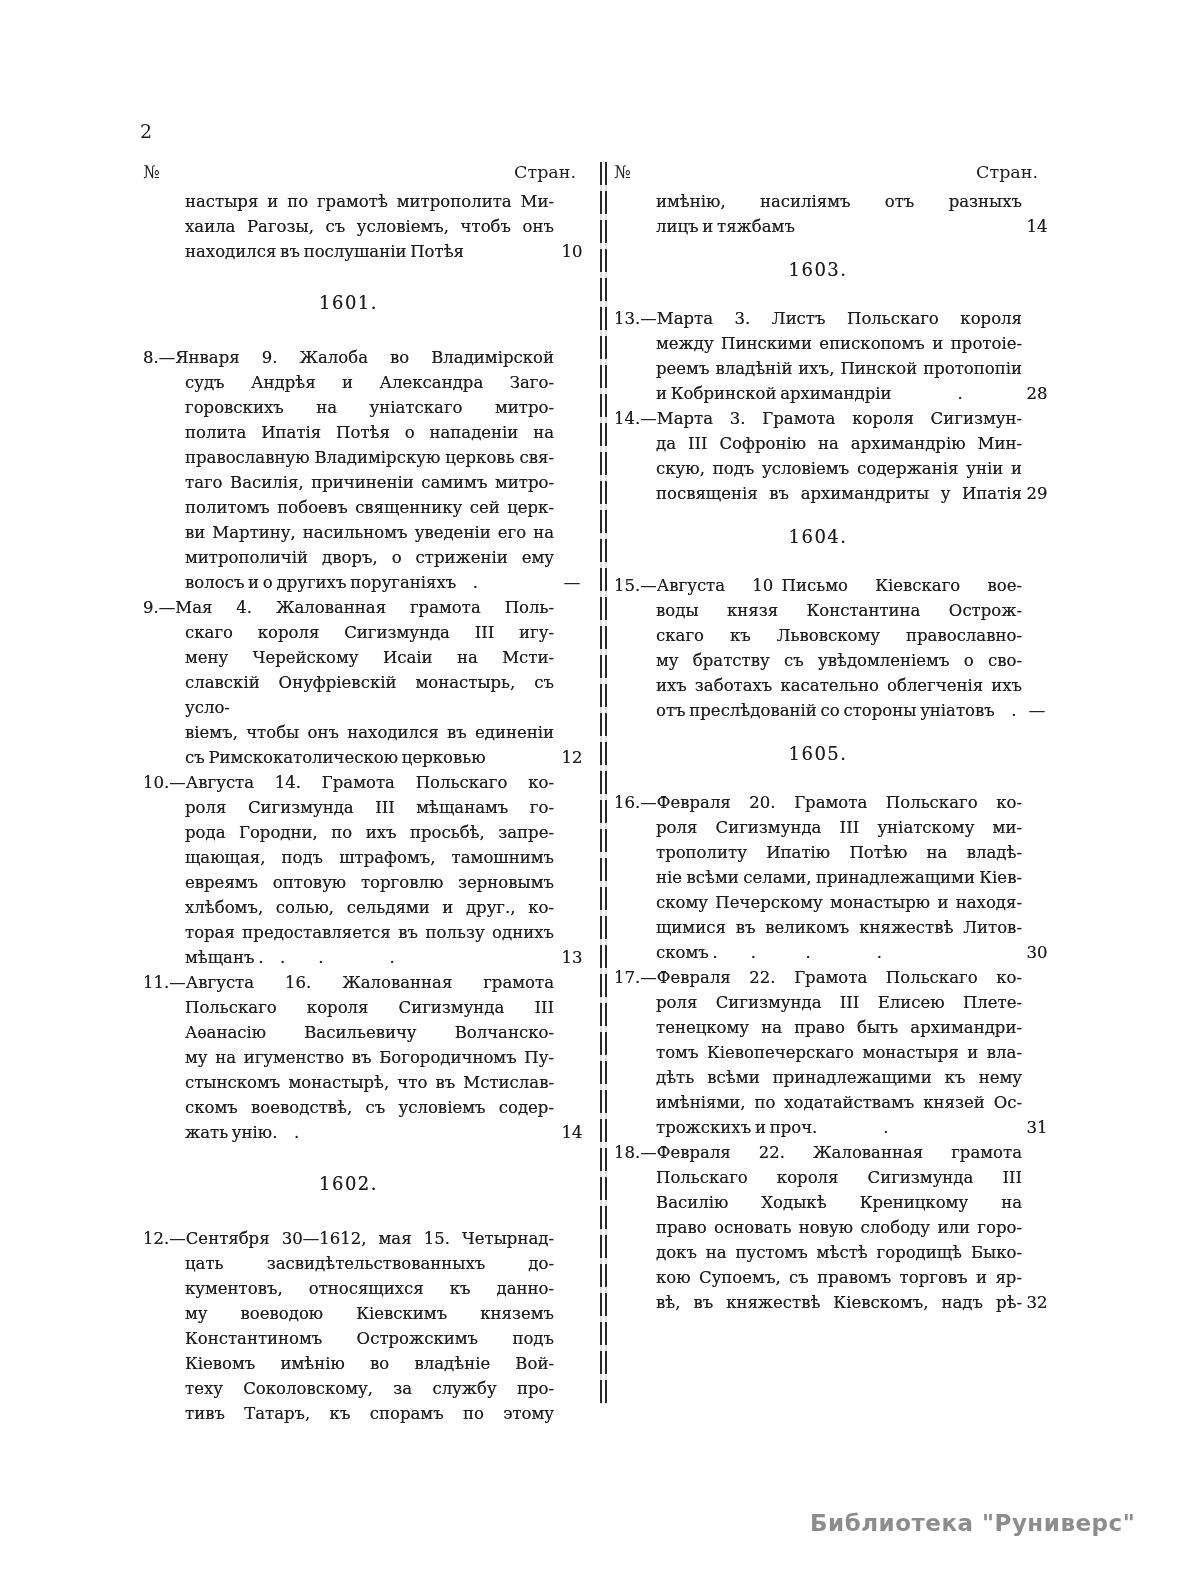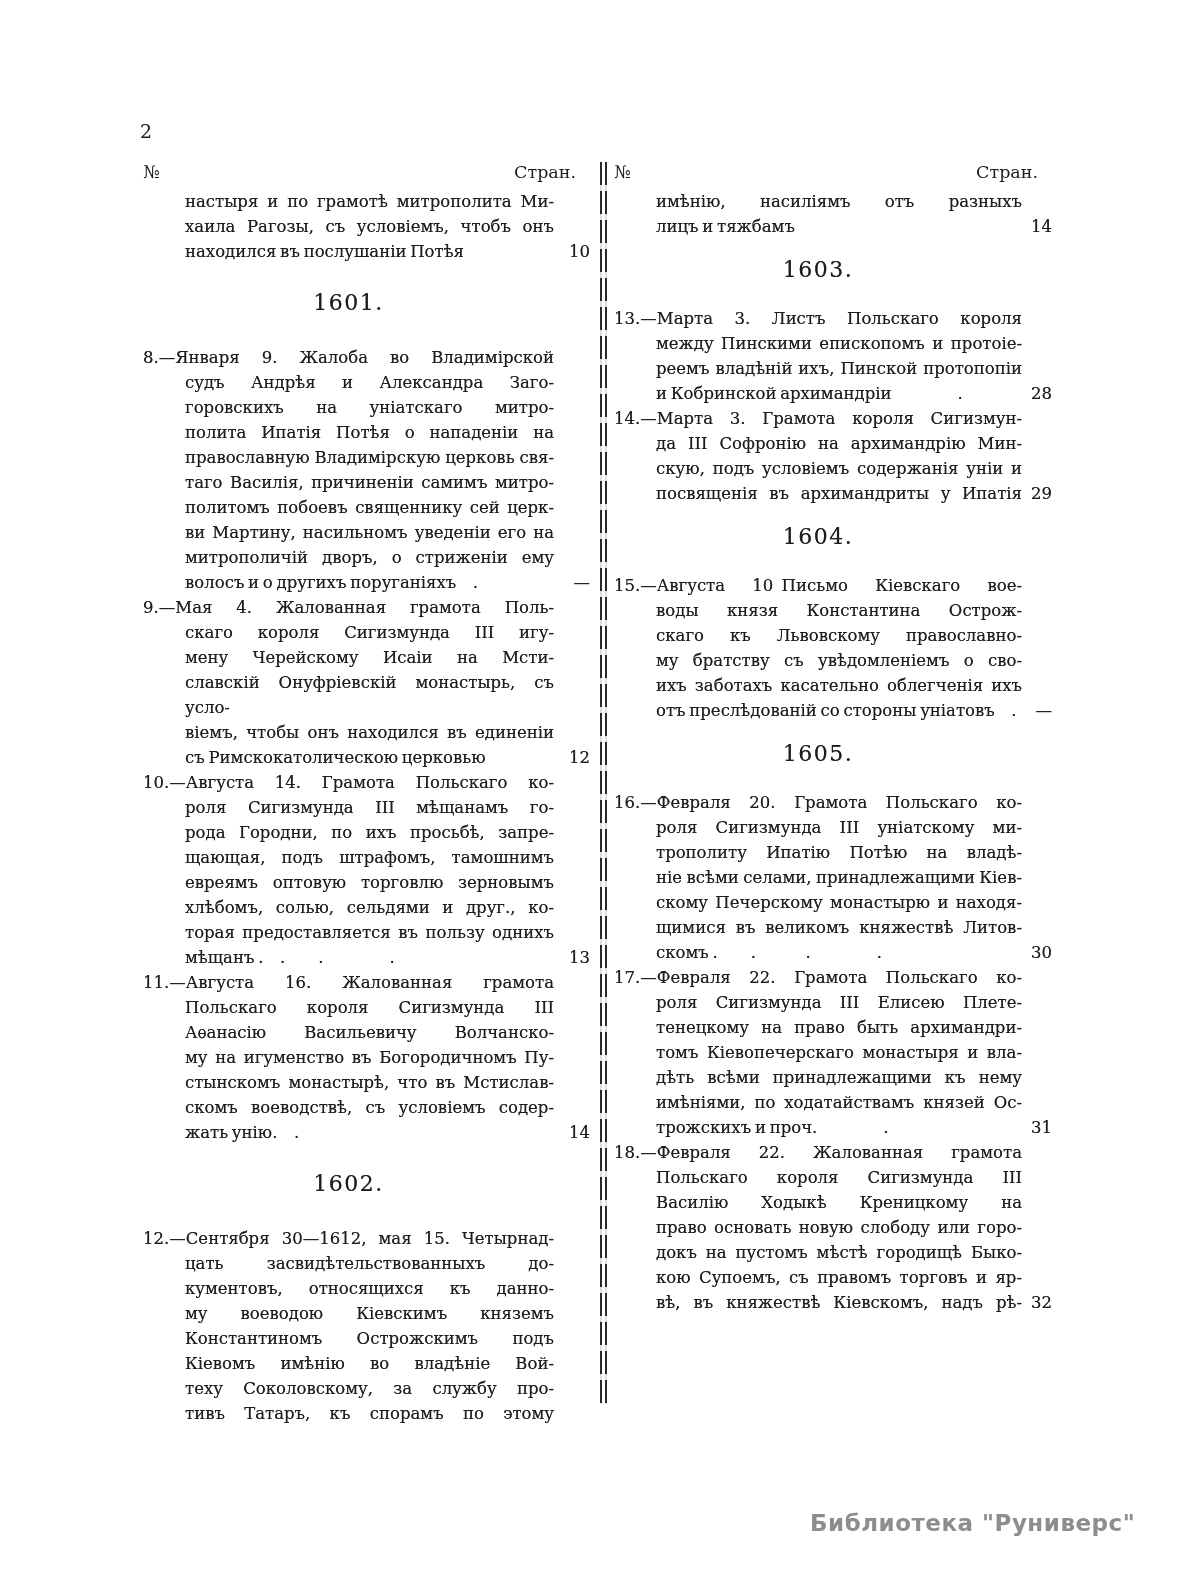--- a/index.html
+++ b/index.html
@@ -29,27 +29,27 @@
     padding-left:42px; padding-right:var(--gutter);
     text-shadow:0 0 0.5px rgba(25,25,25,0.65);
   }
   .block.entry .textline.first { text-indent:-42px; }
 
   .textline { text-align:justify; text-align-last:justify; text-justify:inter-word; }
   .textline.endline { text-align-last:left; }
 
   .pageno {
     position:absolute; right:0; bottom:0;
-    width:var(--gutter); text-align:right;
+    width:var(--gutter); text-align:center;
     text-shadow:0 0 0.5px rgba(25,25,25,0.65);
   }
 
   .year {
     text-align:center; padding-right:var(--gutter);
-    font-size:22px; letter-spacing:1.5px;
+    font-size:18px; letter-spacing:1.5px;
     text-shadow:0 0 0.5px rgba(25,25,25,0.65);
   }
   .col-left  .year { margin:26px 0 30px; }
   .col-right .year { margin:18px 0 24px; }
 
   .divider {
     position:absolute; left:600px; top:162px; width:7px; height:1242px;
   }
   .divider::before, .divider::after {
     content:""; position:absolute; top:0; bottom:0; width:2px;

